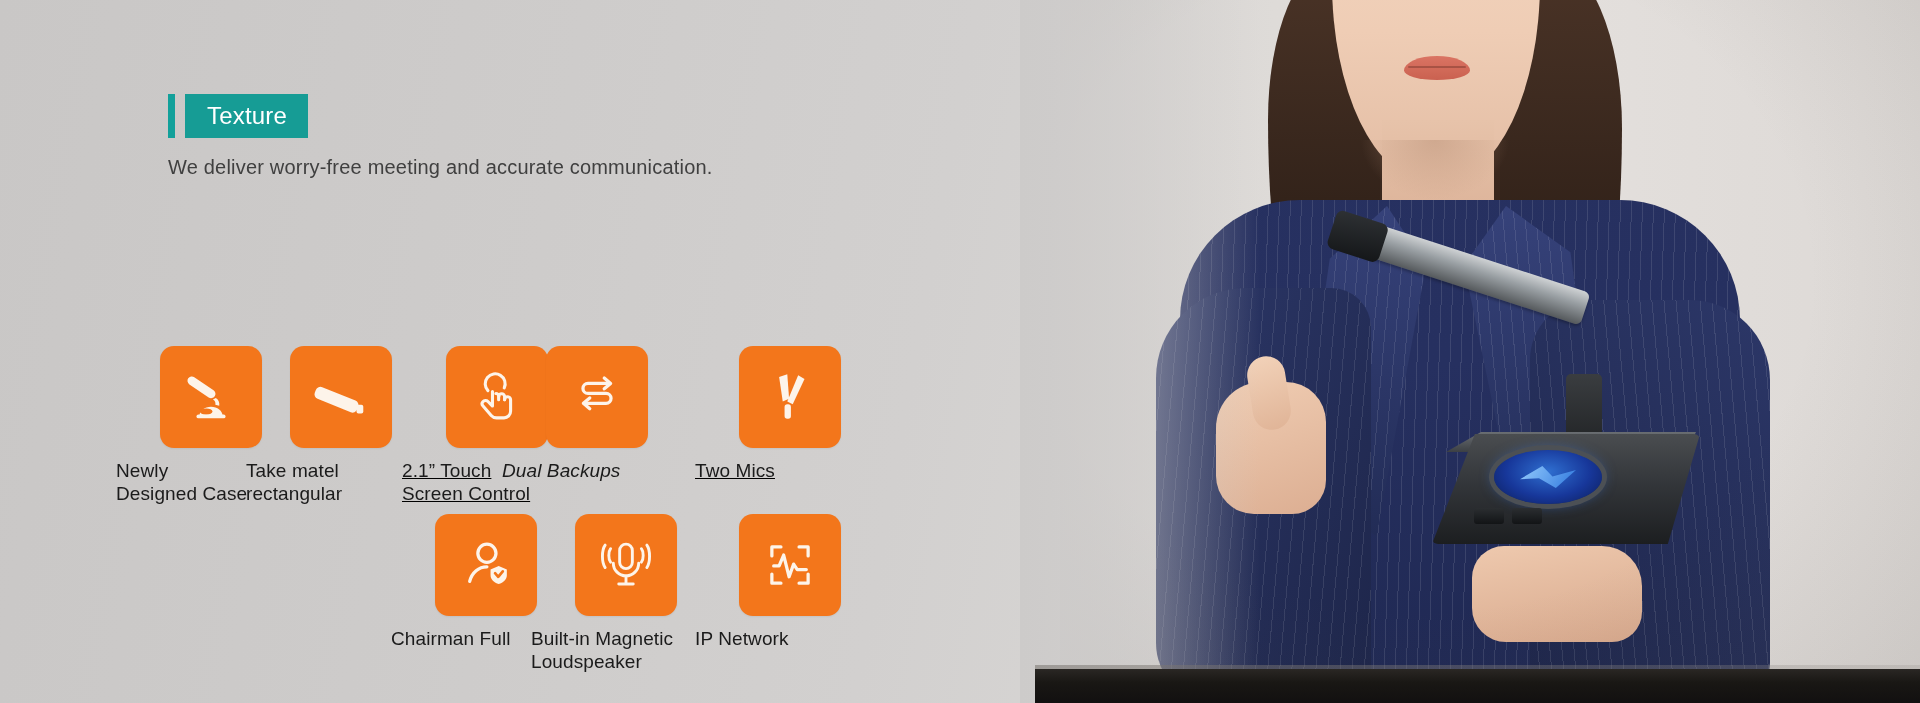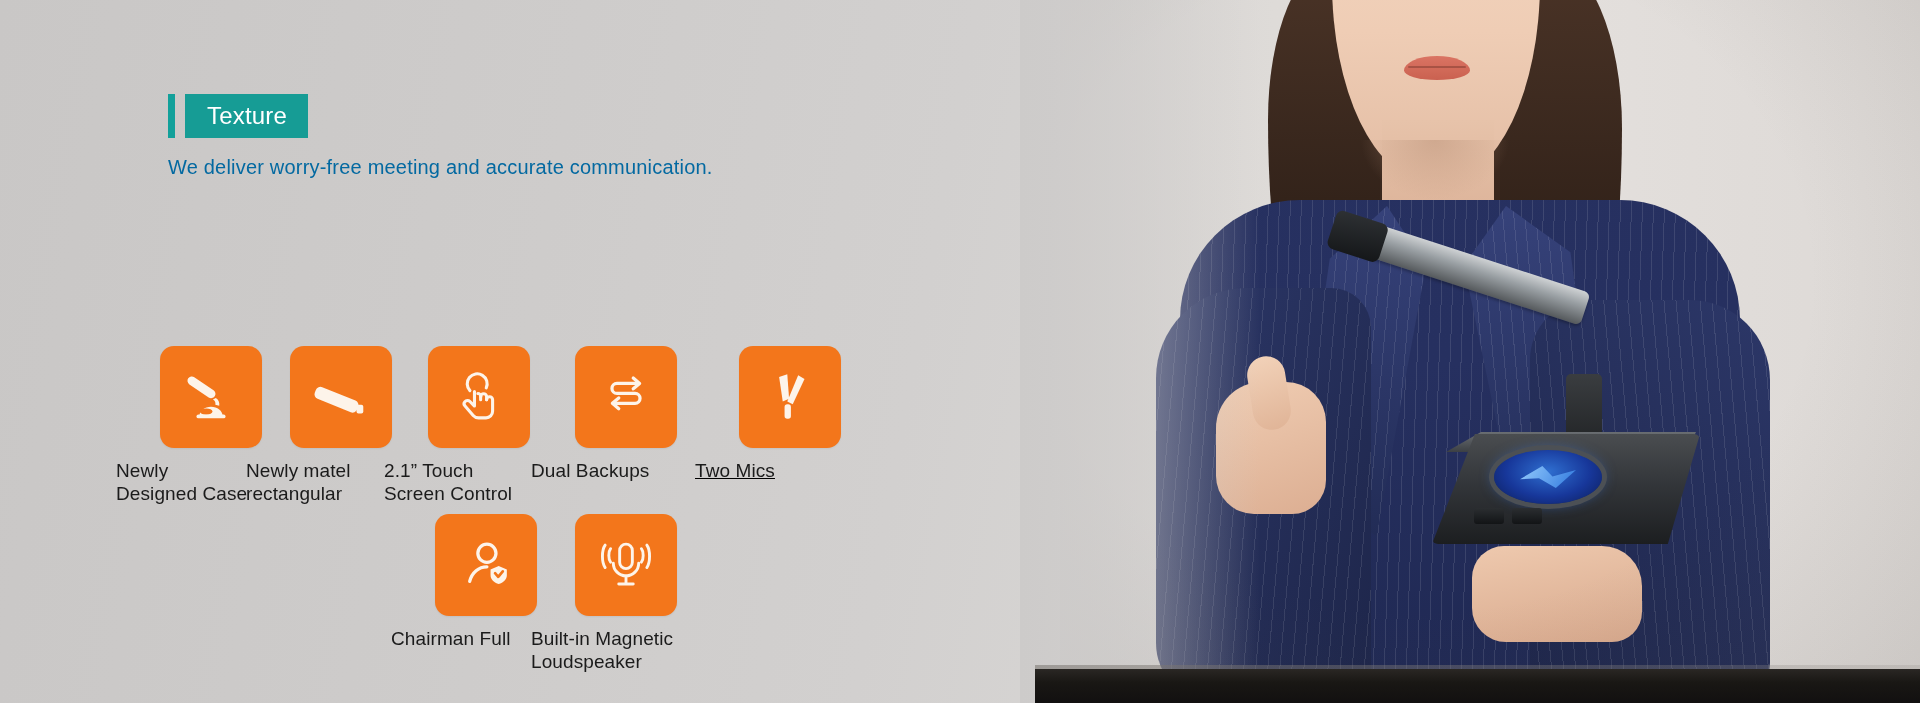--- a/index.html
+++ b/index.html
@@ -42,21 +42,21 @@
     display:flex; align-items:center;
     padding:0 21px 0 22px; margin-left:10px;
     font-size:24px; letter-spacing:.2px;
   }
   .h1{
     margin-top:26px; color:#ffffff; font-size:37px;
     line-height:48px; font-weight:500; letter-spacing:.2px;
     text-shadow:0 1px 2px rgba(0,0,0,.07);
   }
   .sub{
-    margin-top:18px; color:#0369a1; font-size:20px; letter-spacing:.2px;
+    margin-top:18px; color:#404040; font-size:20px; letter-spacing:.2px;
     font-weight:400;
   }
 
   
   .grid{ position:absolute; left:0; top:346px; width:1100px; }
   .row{ position:relative; height:168px; }
   .cell{ position:absolute; width:190px; text-align:left; }
   .tile{
     width:102px; height:102px; margin:0 auto;
     background:#f3761b;
@@ -311,38 +311,38 @@
 Designed Case</div>
       </div>
 
       <div class="cell" style="left:246px;">
         <div class="tile">
           <svg width="62" height="62" viewBox="0 0 64 64" fill="#fdf4ea">
             <rect x="8" y="20" width="47" height="13" rx="5" transform="rotate(22 8 20)"></rect>
             <rect x="48" y="40" width="7" height="9" rx="2"></rect>
           </svg>
         </div>
-        <div class="cap">Newly matel
+        <div class="cap">Take matel
 rectangular</div>
       </div>
 
-      <div class="cell" style="left:384px;">
+      <div class="cell" style="left:402px;text-decoration:underline;">
         <div class="tile">
           <svg width="58" height="58" viewBox="0 0 64 64" fill="none" stroke="#fdf4ea" stroke-width="3.4" stroke-linecap="round" stroke-linejoin="round">
             <path d="M40 22a11 11 0 1 0-18 3"></path>
             <path d="M27 26v16l-5-5c-1.6-1.6-4.2-1.4-5.6.2-1.2 1.4-1.1 3.4.2 4.8l9 10.3c1.5 1.7 3.7 2.7 6 2.7h8.2c4 0 7.2-3.2 7.2-7.2V35c0-1.8-1.5-3.3-3.3-3.3S40.4 33.2 40.4 35"></path>
             <path d="M34 31.5c0-1.8-1.5-3.3-3.3-3.3"></path>
             <path d="M40.4 35v-3.2c0-1.8-1.5-3.3-3.3-3.3s-3.3 1.5-3.3 3.3V35"></path>
           </svg>
         </div>
         <div class="cap">2.1” Touch
 Screen Control</div>
       </div>
 
-      <div class="cell" style="left:531px;">
+      <div class="cell" style="left:502px;font-style:italic;">
         <div class="tile">
           <svg width="58" height="58" viewBox="0 0 64 64" fill="none" stroke="#fdf4ea" stroke-width="3.6" stroke-linecap="round" stroke-linejoin="round">
             <path d="M46 17H22a5.5 5.5 0 0 0 0 11h20a5.5 5.5 0 0 1 0 11H18"></path>
             <path d="M40 11l7 6-7 6"></path>
             <path d="M24 33l-7 6 7 6"></path>
           </svg>
         </div>
         <div class="cap">Dual Backups</div>
       </div>
 
@@ -382,17 +382,26 @@
             <path d="M18 30c0 7.7 6.3 14 14 14s14-6.3 14-14"></path>
             <path d="M32 44v9M24 53h16"></path>
             <path d="M15 14c-2.6 3.2-2.6 11.6 0 14.8M9 10c-4 5.4-4 19.4 0 24.8"></path>
             <path d="M49 14c2.6 3.2 2.6 11.6 0 14.8M55 10c4 5.4 4 19.4 0 24.8"></path>
           </svg>
         </div>
         <div class="cap">Built-in Magnetic
 Loudspeaker</div>
       </div>
 
+      <div class="cell" style="left:695px;">
+        <div class="tile">
+          <svg width="58" height="58" viewBox="0 0 64 64" fill="none" stroke="#fdf4ea" stroke-width="3.6" stroke-linecap="round" stroke-linejoin="round">
+            <path d="M12 22V12h10M42 12h10v10M52 42v10H42M22 52H12V42"></path>
+            <path d="M14 33h6l5-12 6 24 5-14 4 6h10"></path>
+          </svg>
+        </div>
+        <div class="cap">IP Network</div>
+      </div>
 
     </div>
   </div>
 
 </div>
 
 </body></html>

